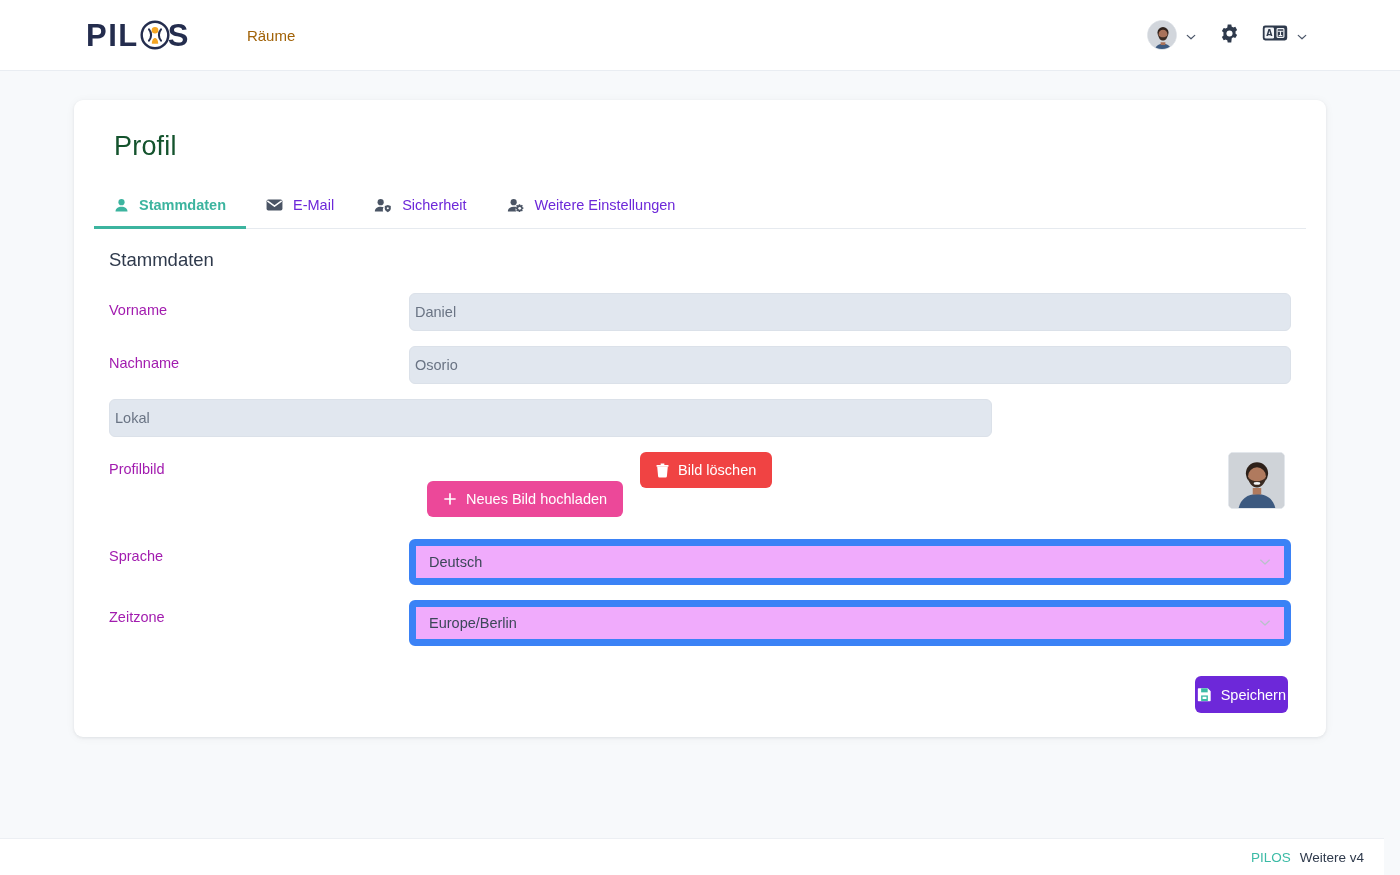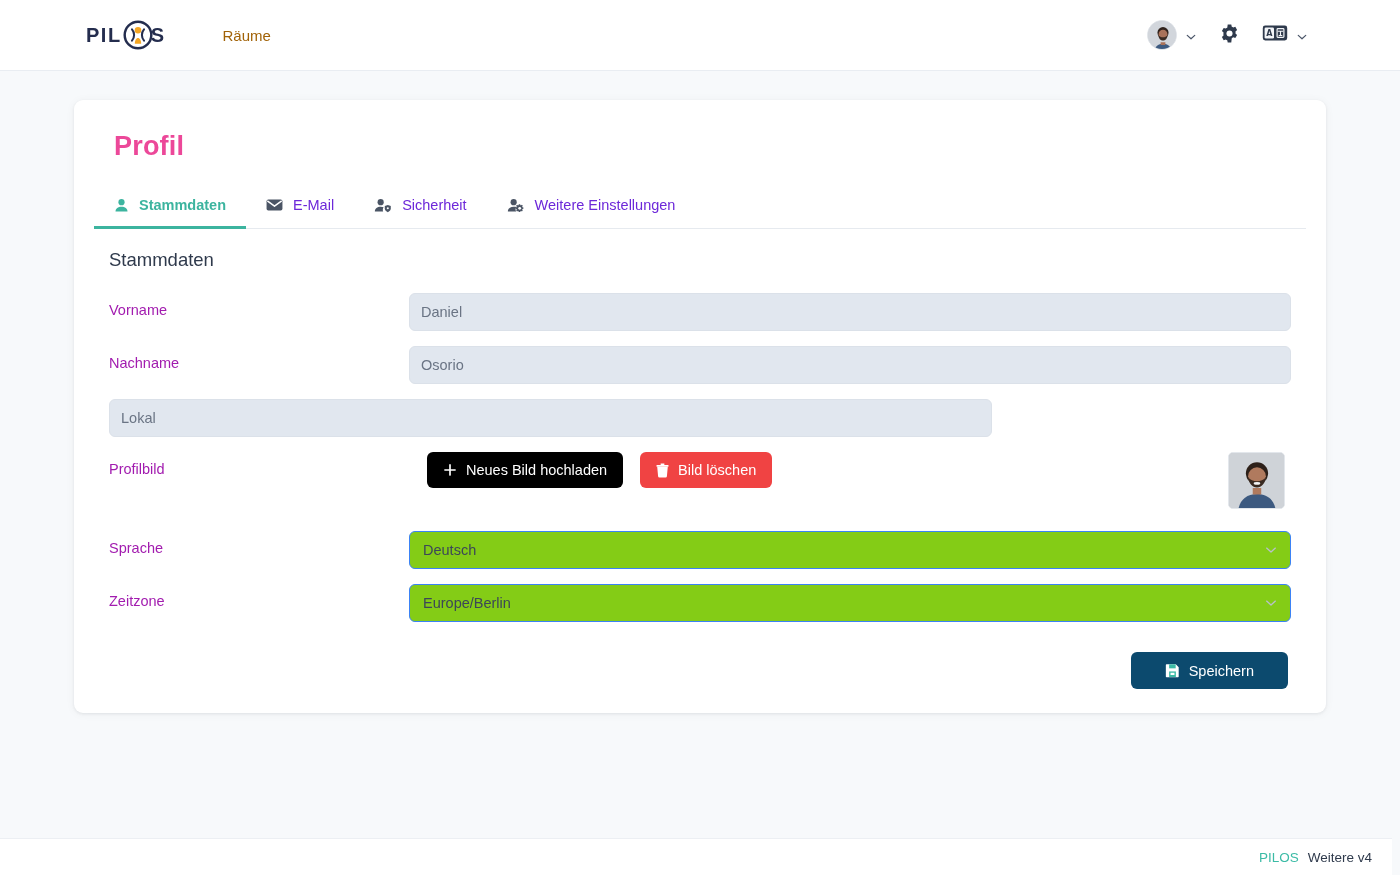--- a/index.html
+++ b/index.html
@@ -22,21 +22,21 @@
     align-items: center;
     padding: 0 84px 0 86px;
   }
   .brand {
     display: flex; align-items: center;
     margin-right: 48px;
     cursor: pointer;
   }
   .brand-logo {
     display: flex; align-items: center;
-    font-size: 20px;
+    font-size: 31px;
     font-weight: 600;
     letter-spacing: 1px;
     color: #242d4e;
     line-height: 1;
   }
   .brand-logo .pil { letter-spacing: 1.5px; }
   .brand-logo .s   { letter-spacing: 0.5px; margin-left: -2px; }
   .logo-mark {
     position: relative;
     width: 30px; height: 30px;
@@ -81,22 +81,22 @@
   }
   .card {
     background: #ffffff;
     border-radius: 9px;
     box-shadow: 0 1px 3px rgba(16,24,40,.07), 0 1px 10px rgba(16,24,40,.05);
     padding: 28px 20px 24px 20px;
     min-height: 589px;
   }
   .page-title {
     font-size: 27px;
-    font-weight: 700;
-    color: #ec4899;
+    font-weight: 400;
+    color: #14532d;
     margin: 3px 0 0 20px;
     letter-spacing: .2px;
   }
 
   
   .tabs {
     display: flex;
     align-items: flex-end;
     margin: 24px 0 0 0;
     border-bottom: 1px solid #e6eaef;
@@ -141,30 +141,30 @@
 
   .input {
     width: 100%;
     height: 38px;
     border-radius: 6px;
     border: 1px solid #dbe1e9;
     background: #e1e7ef;
     color: #6a7484;
     font-size: 14.5px;
     font-family: inherit;
-    padding: 0 11px;
+    padding: 0 5px;
     outline: none;
   }
   .select {
     position: relative;
     width: 100%;
     height: 38px;
     border-radius: 6px;
-    border: 1px solid #3b82f6;
-    background: #84cc16;
+    border: 7px solid #3b82f6;
+    background: #f0abfc;
     display: flex;
     align-items: center;
     padding: 16px 13px;
     font-size: 14.5px;
     color: #3c4758;
     cursor: pointer;
   }
   .select .sel-chev {
     position: absolute;
     right: 12px; top: 50%;
@@ -183,23 +183,23 @@
     height: 36px;
     padding: 0 16px;
     border: none;
     border-radius: 6px;
     font-size: 14.5px;
     font-family: inherit;
     color: #fff;
     cursor: pointer;
     white-space: nowrap;
   }
-  .btn-teal { background: #000000; }
+  .btn-teal { background: #ec4899; margin-top: 29px; }
   .btn-red { background: #f04343; }
-  .btn-save { background: #0c4a6e; height: 37px; padding: 0 34px; }
+  .btn-save { background: #6d28d9; height: 37px; padding: 0 2px; }
   .btn i { display: flex; }
   .img-spacer { flex: 1; }
   .avatar-lg {
     width: 57px; height: 57px;
     border-radius: 5px;
     border: 1px solid #e3e7ec;
     overflow: hidden;
     background: #c6cbd1;
     flex: none;
     margin-right: 6px;
@@ -207,21 +207,21 @@
   .save-row {
     display: flex;
     justify-content: flex-end;
     margin-top: 30px;
     padding-right: 3px;
   }
 
   
   .footer {
     position: absolute;
-    left: 0; right: 8px; bottom: 0;
+    left: 0; right: 16px; bottom: 0;
     height: 37px;
     background: #ffffff;
     border-top: 1px solid #eceff3;
     display: flex;
     align-items: center;
     justify-content: flex-end;
     padding-right: 20px;
     gap: 9px;
     font-size: 13.5px;
   }

